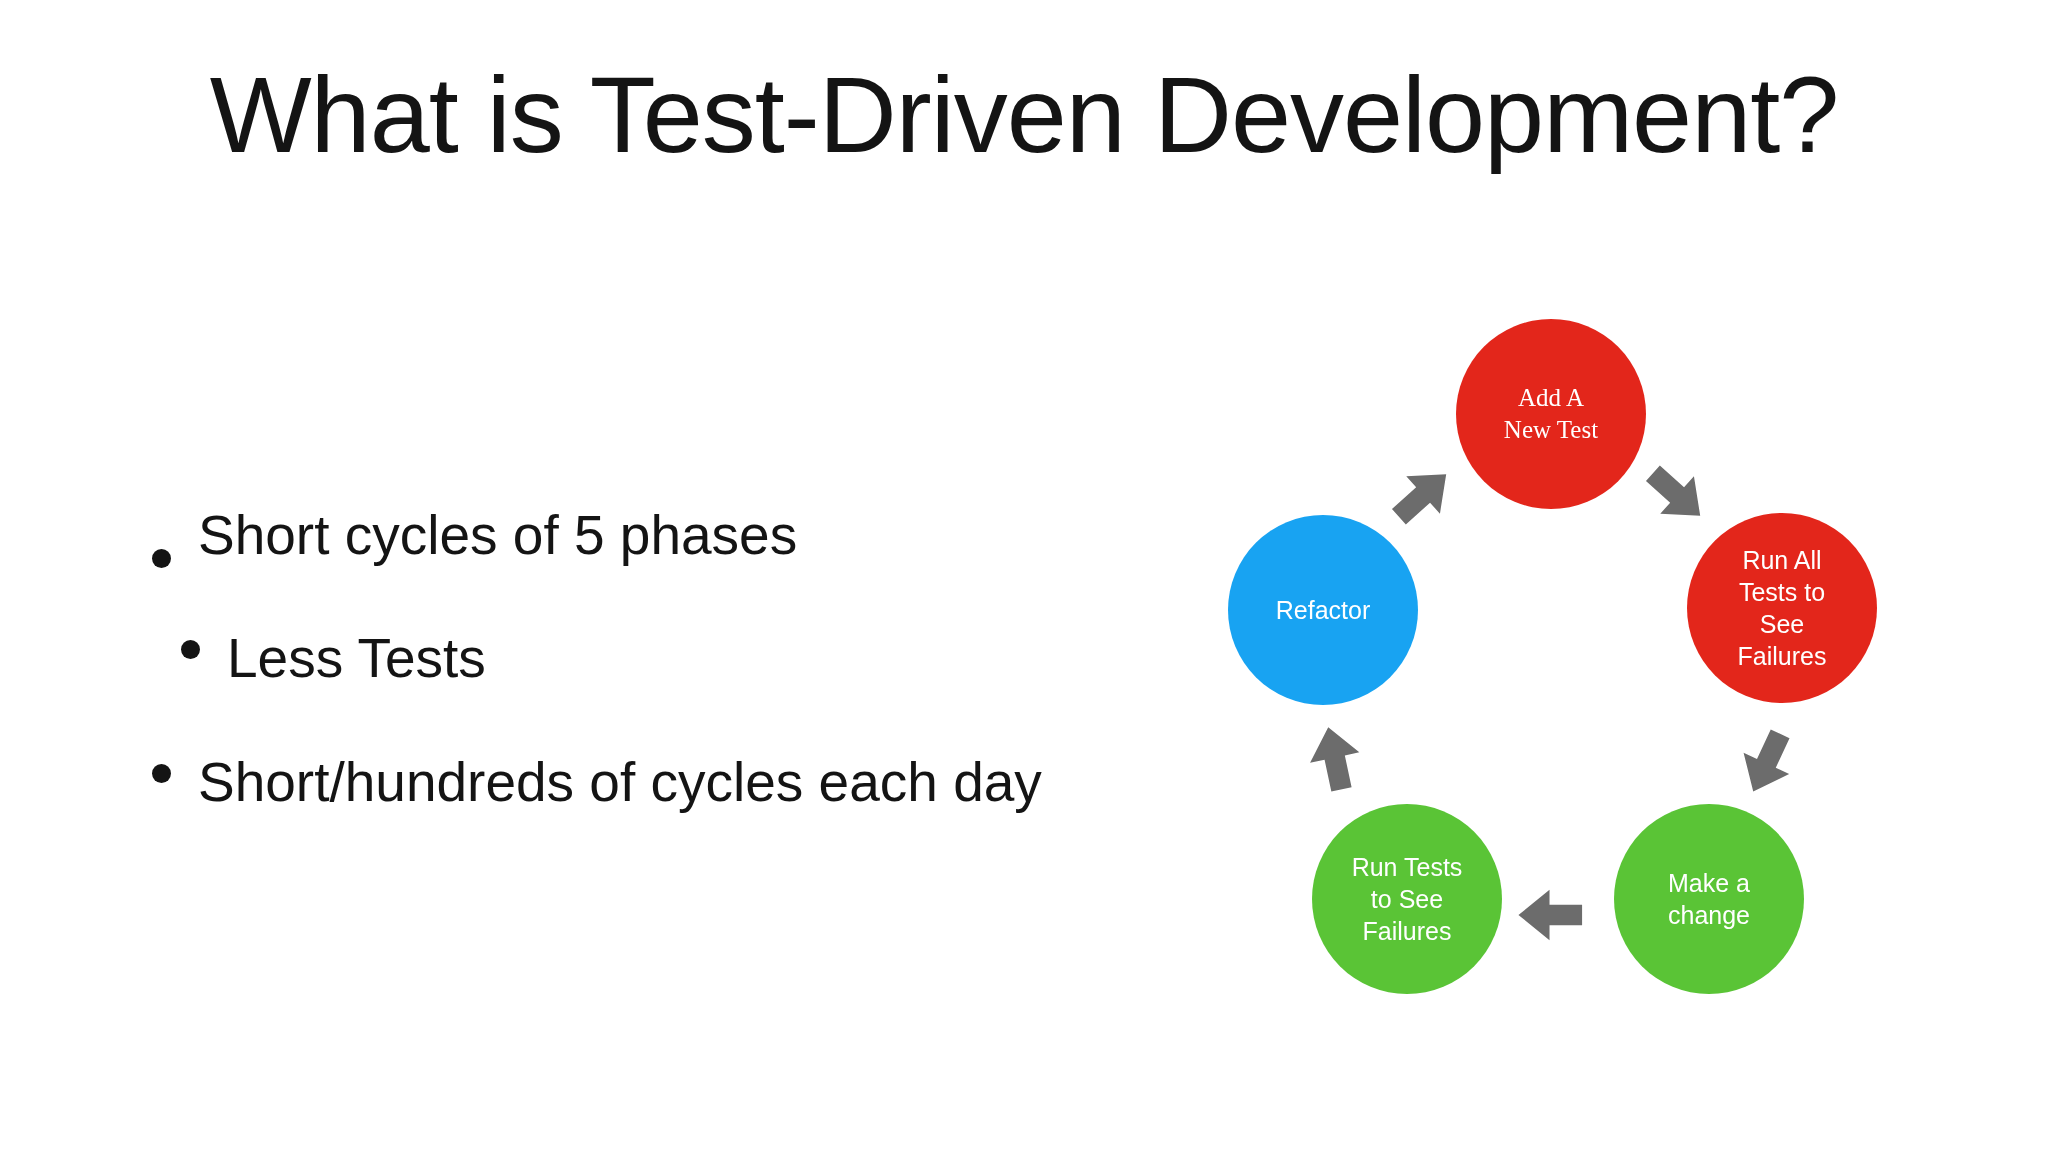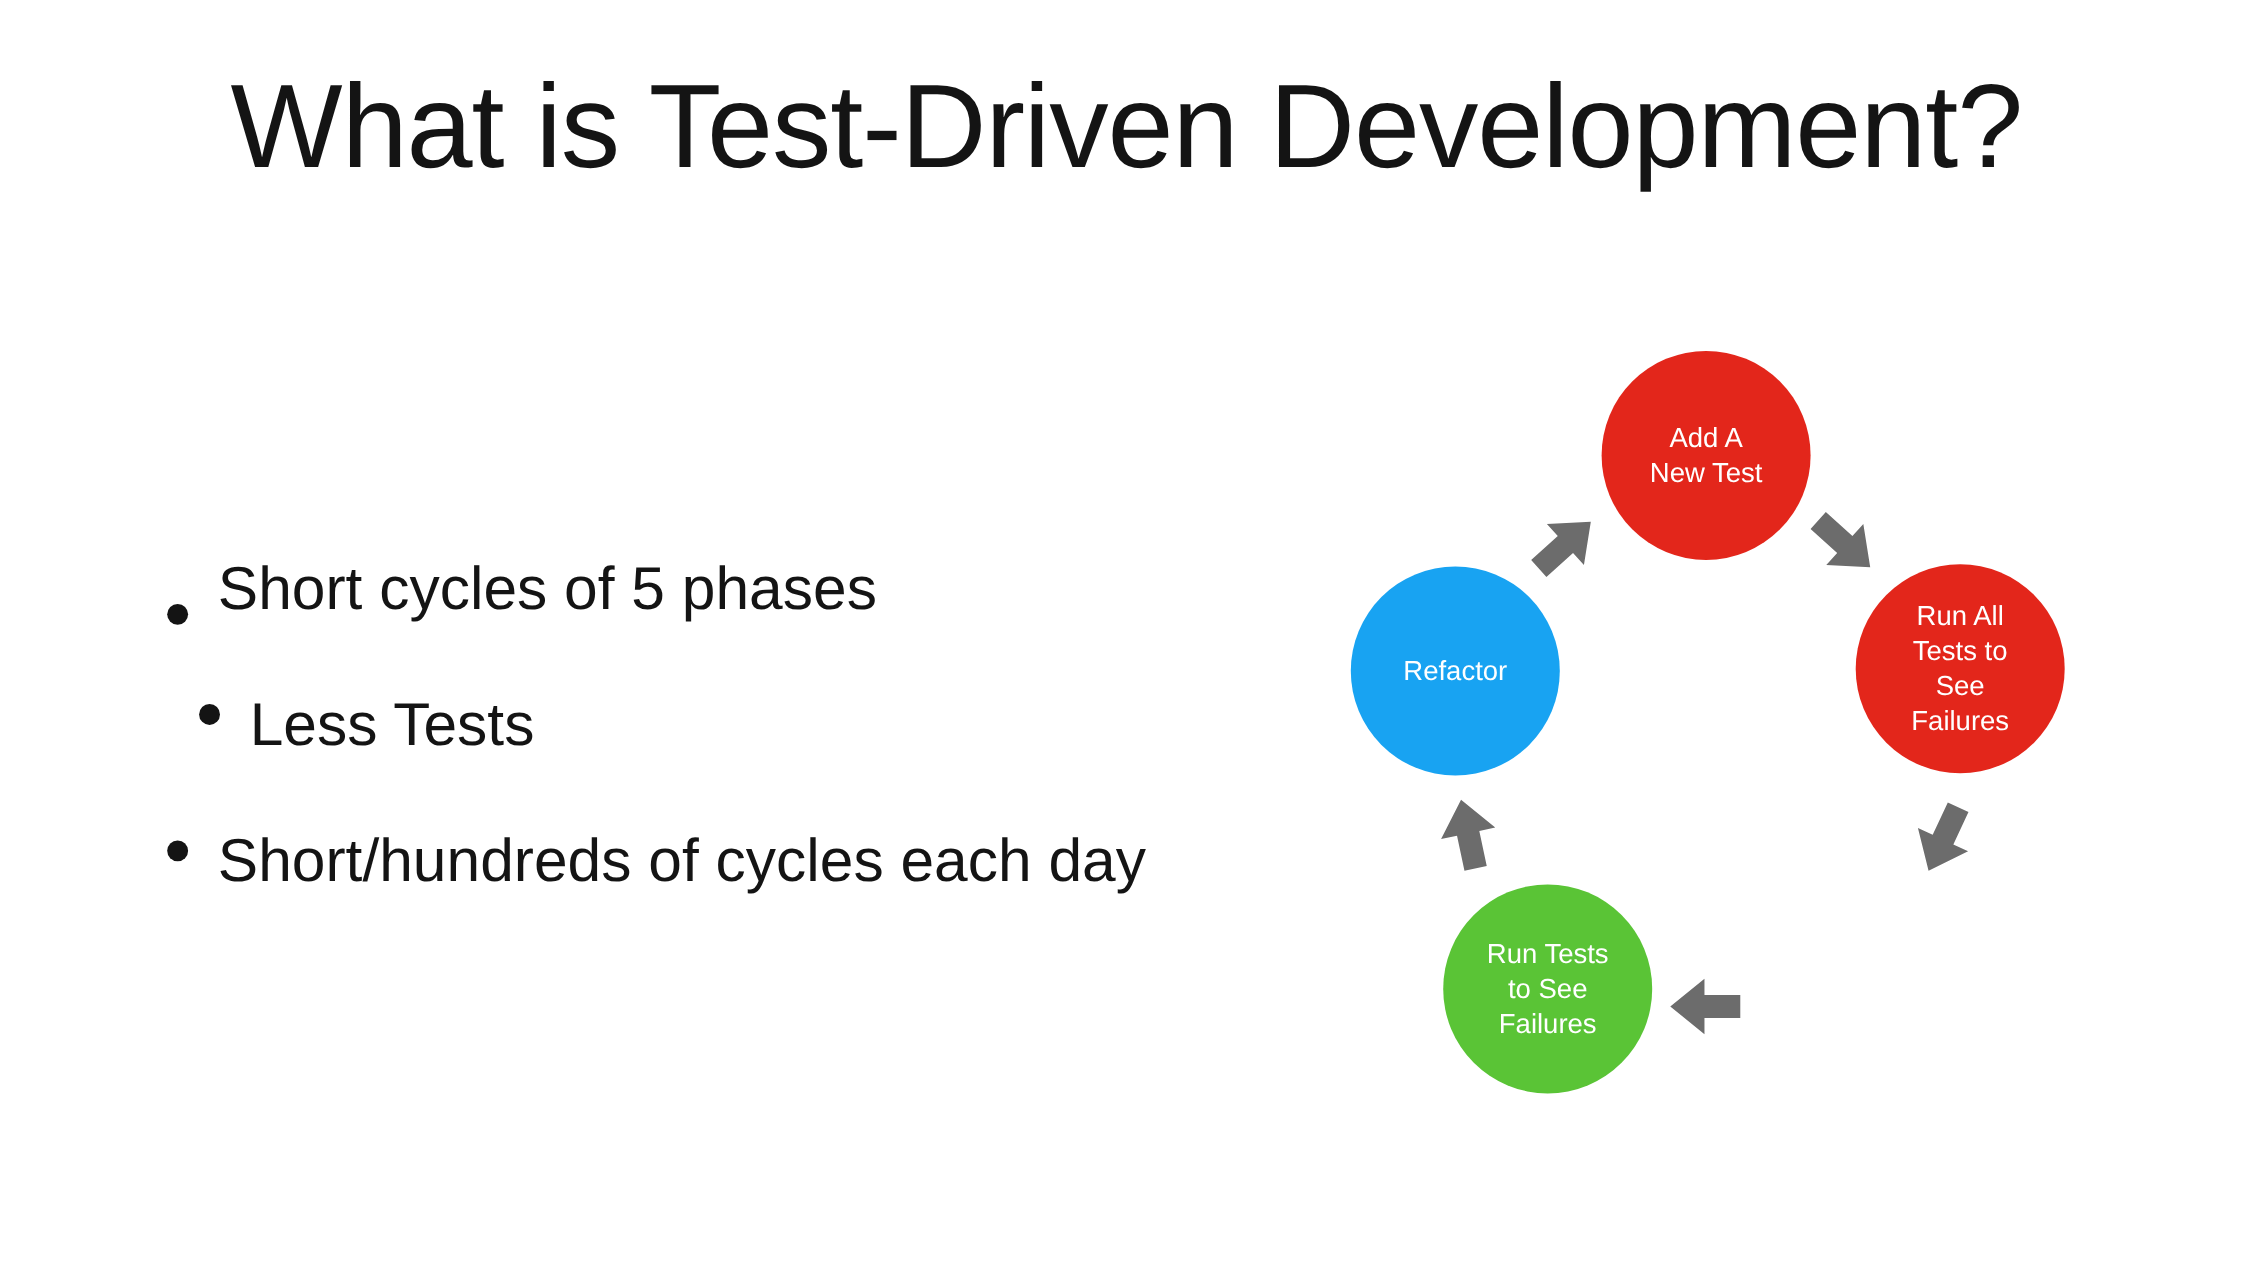--- a/index.html
+++ b/index.html
@@ -59,21 +59,21 @@
     border-radius: 50%;
     display: flex;
     align-items: center;
     justify-content: center;
     text-align: center;
     font-size: 25px;
     line-height: 32px;
     white-space: pre-line;
     color: #ffffff;
   }
-  .node-add      { left: 1456px; top: 319px; }
+  .node-add      { left: 1456px; top: 319px; font-family: Liberation Serif, serif; }
   .node-runall   { left: 1687px; top: 513px; }
   .node-refactor { left: 1228px; top: 515px; }
   .node-success  { left: 1312px; top: 804px; }
   .node-change   { left: 1614px; top: 804px; }
 
   .arrow { position: absolute; width: 74px; height: 74px; }
   .arrow svg { display: block; width: 100%; height: 100%; }
   .arrow-ne  { left: 1385px; top: 459px; transform: rotate(-42deg); }
   .arrow-se  { left: 1639px; top: 457px; transform: rotate(42deg); }
   .arrow-s   { left: 1730px; top: 725px; transform: rotate(115deg); }
@@ -105,20 +105,22 @@
   <div class="diagram">
 
     <div class="node node-add" style="background-color: rgb(227, 38, 27);">Add A
 New Test</div>
 
     <div class="node node-runall" style="background-color: rgb(227, 38, 27);">Run All
 Tests to
 See
 Failures</div>
 
+    <div class="node node-change" style="background-color: rgb(90, 196, 54);">Make a
+change</div>
 
     <div class="node node-success" style="background-color: rgb(90, 196, 54);">Run Tests
 to See
 Failures</div>
 
     <div class="node node-refactor" style="background-color: rgb(24, 163, 242);">Refactor</div>
 
     <div class="arrow arrow-ne" style="color: rgb(108, 108, 108);">
       <svg viewBox="0 0 100 100">
           <polygon points="8,36 52,36 52,16 94,50 52,84 52,64 8,64" fill="currentColor"></polygon>

